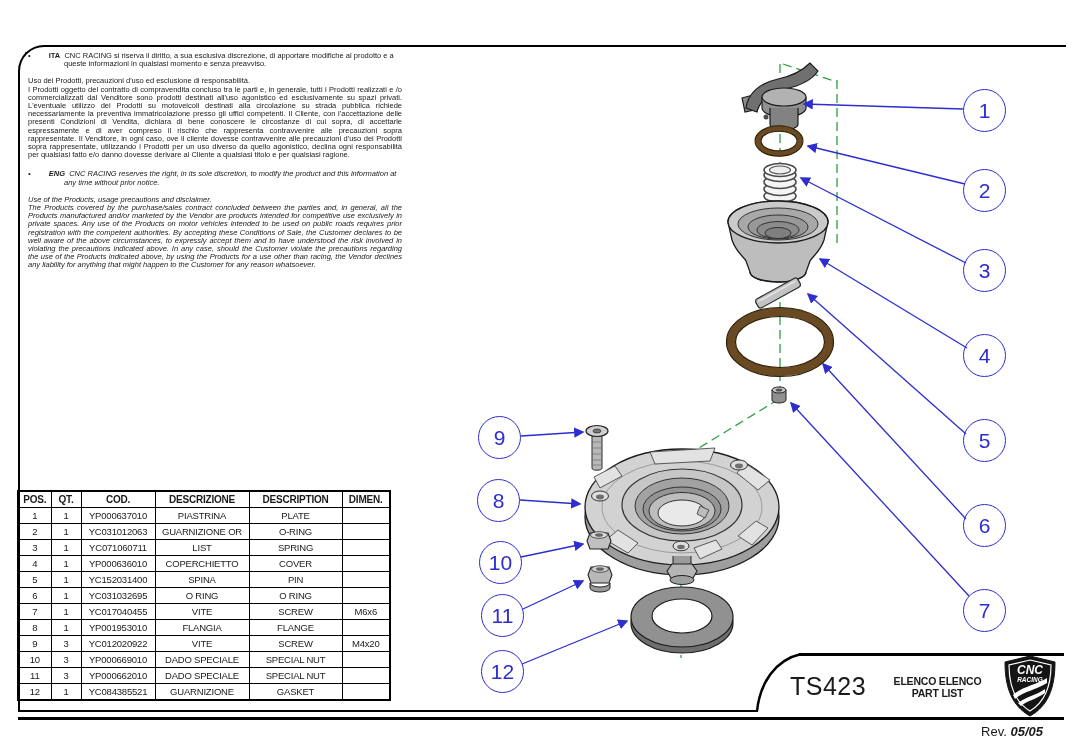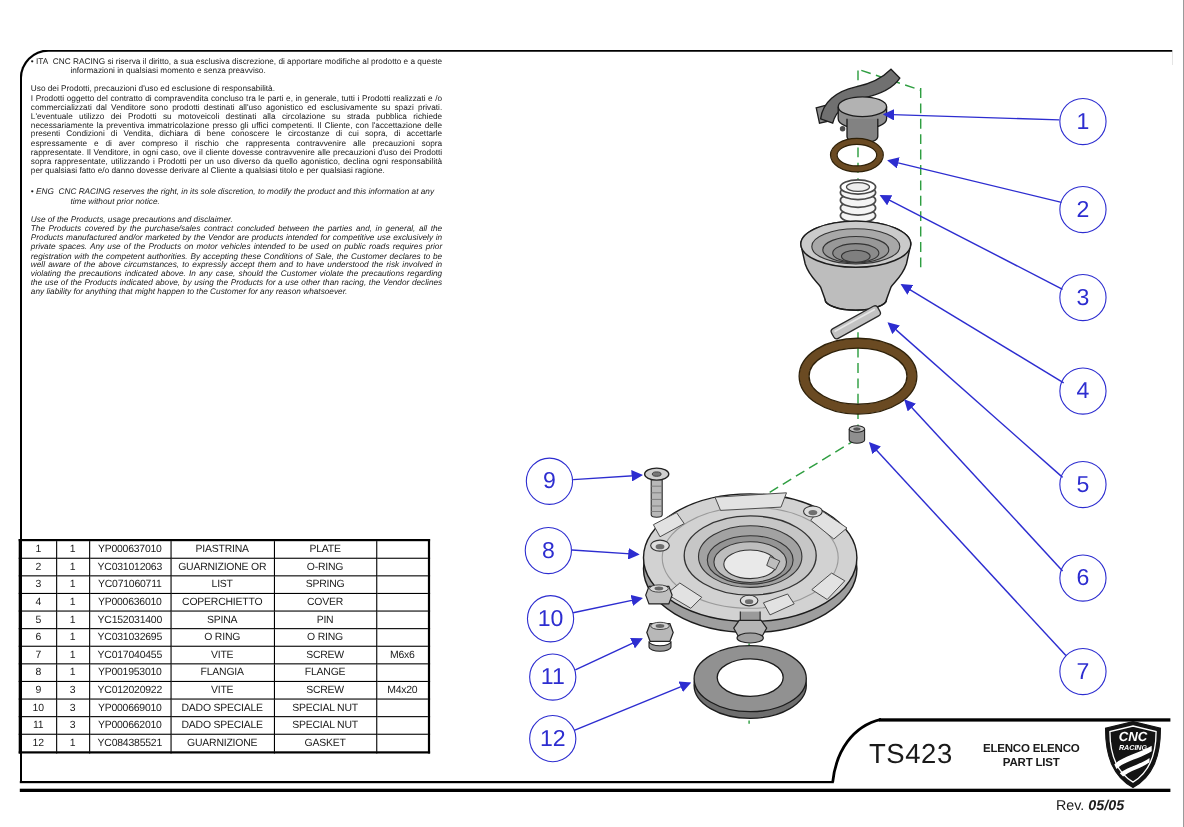--- a/index.html
+++ b/index.html
@@ -14,21 +14,21 @@
     border-top-left-radius:26px;
   }
   .bline1{position:absolute;left:18px;top:710px;width:740px;height:2px;background:#000;}
   .bline2{position:absolute;left:18px;top:717px;width:1046px;height:2.5px;background:#000;}
   .tb-topline{position:absolute;left:799px;top:653px;width:265px;height:2.5px;background:#000;}
 
   
   .notices{position:absolute;left:28px;top:52px;width:374px;font-size:7.5px;line-height:8.2px;}
   .notices p{margin:0;}
   .bullet-line{padding-left:36px;text-indent:-36px;margin-bottom:9px !important;}
-  .lang{font-weight:normal;}
+  .lang{font-weight:bold;margin-left:16px;}
   .n-title{margin-top:0;}
   .n-body{text-align:justify;}
   .eng{font-style:italic;margin-top:11px;}
 
   
   .parts-table{
     position:absolute;left:17px;top:490px;border-collapse:collapse;table-layout:fixed;
     font-size:9.5px;letter-spacing:-0.2px;
   }
   .parts-table th,.parts-table td{
@@ -44,21 +44,21 @@
     position:absolute;width:43px;height:43px;border-radius:50%;
     border:1.5px solid #2d2dd0;color:#2d2dd0;
     display:flex;align-items:center;justify-content:center;
     font-size:21px;background:transparent;box-sizing:border-box;
   }
 
   
   .ts-code{position:absolute;left:790px;top:672px;width:90px;font-size:25px;font-weight:normal;letter-spacing:0.5px;}
   .list-title{position:absolute;left:885px;top:676px;width:105px;text-align:center;font-size:10.5px;font-weight:bold;line-height:11.5px;letter-spacing:-0.2px;}
   .logo{position:absolute;left:1003px;top:655px;}
-  .rev{position:absolute;left:960px;top:724px;width:104px;text-align:left;font-size:13px;}
+  .rev{position:absolute;left:960px;top:724px;width:104px;text-align:center;font-size:13px;}
   .rev b{font-style:italic;}
 
   svg{display:block;}
   .diagram{position:absolute;left:0;top:0;}
 </style>
 </head>
 <body>
 
 <svg class="diagram" width="1076" height="752" viewBox="0 0 1076 752">
   <defs>
@@ -228,20 +228,28 @@
 <table class="parts-table">
   <colgroup>
     <col style="width:33px">
       <col style="width:30px">
       <col style="width:74px">
     <col style="width:94px">
       <col style="width:93px">
       <col style="width:48px">
   </colgroup>
   <tbody>
+      <tr>
+    <th>POS.</th>
+    <th>QT.</th>
+    <th>COD.</th>
+    <th>DESCRIZIONE</th>
+    <th>DESCRIPTION</th>
+    <th>DIMEN.</th>
+  </tr>
   <tr>
         <td class="c">1</td>
         <td class="c">1</td>
         <td class="c">YP000637010</td>
         <td class="l">PIASTRINA</td>
         <td class="l">PLATE</td>
         <td class="c"></td>
       </tr>
   <tr>
         <td class="c">2</td>

